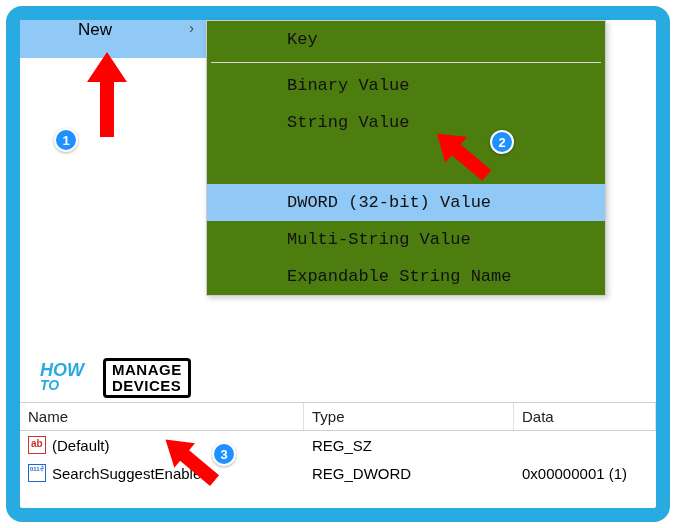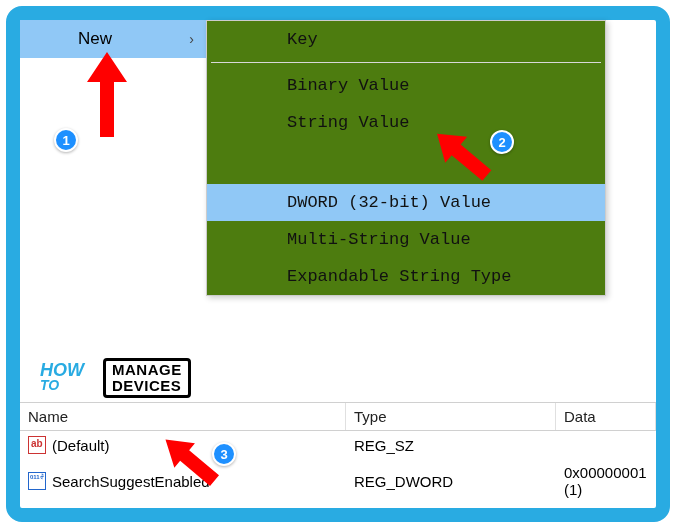--- a/index.html
+++ b/index.html
@@ -25,21 +25,20 @@
     }
     
     .new-bar {
       position: absolute;
       top: 0;
       left: 0;
       width: 186px;
       height: 38px;
       background: #90c8f6;
       display: flex;
-      align-items: center;
       color: #000;
     }
     .new-bar .label {
       margin-left: 58px;
       font-size: 17px;
     }
     .new-bar .chev {
       position: absolute;
       right: 12px;
       font-size: 14px;
@@ -83,21 +82,21 @@
       border-top: 1px solid #d0d0d0;
       border-bottom: 1px solid #d0d0d0;
       background: #fff;
     }
     .reg-header div {
       padding: 5px 8px;
       border-right: 1px solid #e0e0e0;
       color: #222;
       font-size: 15px;
     }
-    .col-name { width: 326px; }
+    .col-name { width: 284px; }
     .col-type { width: 210px; }
     .col-data { flex: 1; }
     .reg-row {
       display: flex;
       align-items: center;
       padding: 3px 0;
     }
     .reg-row .cell { padding: 2px 8px; font-size: 15px; color: #000; }
     .reg-row .col-name { display: flex; align-items: center; gap: 6px; }
     .reg-icon {
@@ -187,21 +186,21 @@
       <span class="chev">›</span>
     </div>
 
     <div class="submenu">
       <div class="submenu-item">Key</div>
       <div class="submenu-sep"></div>
       <div class="submenu-item">Binary Value</div>
       <div class="submenu-item">String Value</div>
       <div class="submenu-item highlight">DWORD (32-bit) Value</div>
       <div class="submenu-item">Multi-String Value</div>
-      <div class="submenu-item">Expandable String Type</div>
+      <div class="submenu-item">Expandable String Name</div>
     </div>
 
     <div class="reg-table">
       <div class="reg-header">
         <div class="col-name">Name</div>
         <div class="col-type">Type</div>
         <div class="col-data">Data</div>
       </div>
       <div class="reg-row">
         <div class="cell col-name">

